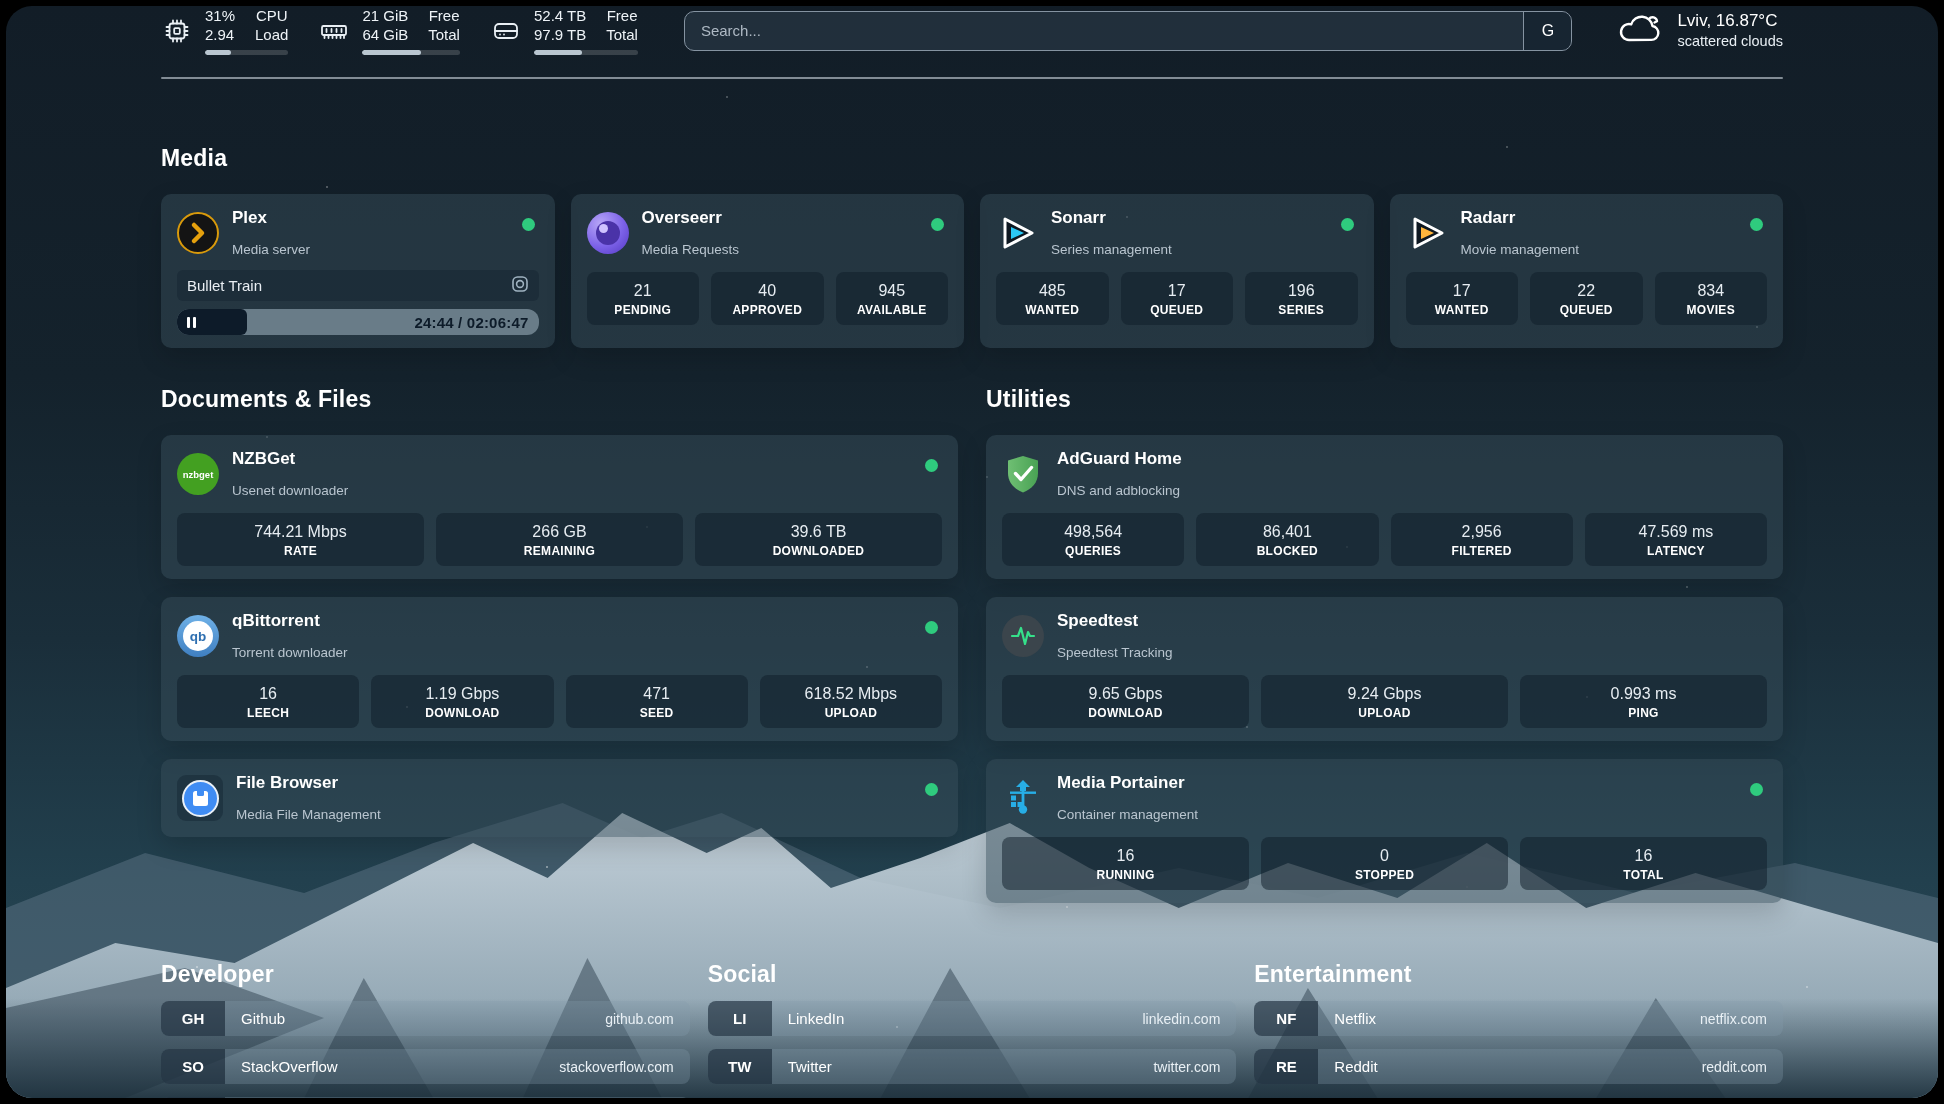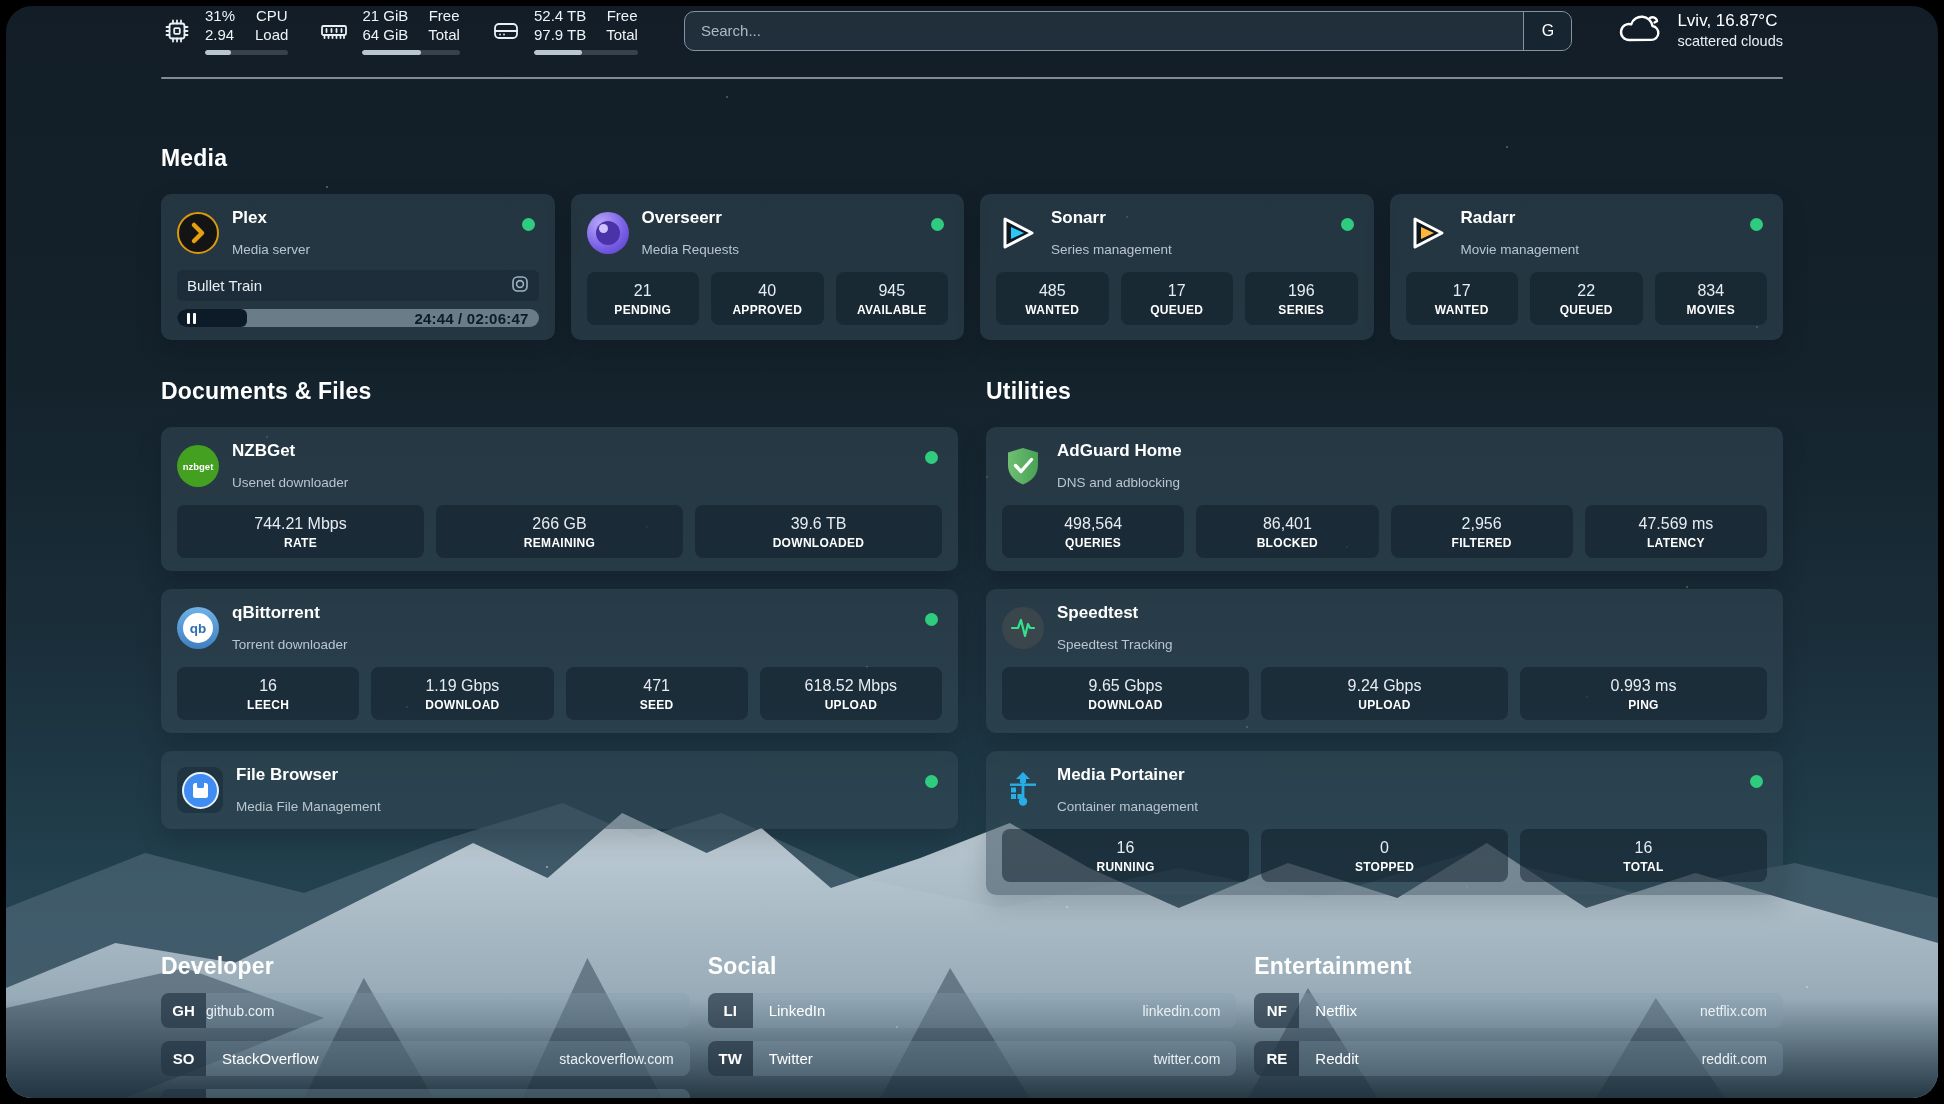--- a/index.html
+++ b/index.html
@@ -85,21 +85,21 @@
   .stat-value { font-size:16px; color:#e7edf2; line-height:21px; }
   .stat-label { font-size:12px; font-weight:700; color:#fff; margin-top:2px; letter-spacing:.3px; }
 
   
   .np-title {
     margin-top:11px; display:flex; align-items:center; justify-content:space-between;
     background:rgba(15,29,42,.35); border-radius:6px; padding:5px 10px;
     font-size:15px; color:#e9eef3;
   }
   .np-bar {
-    margin-top:8px; height:18px; border-radius:12px; position:relative;
+    margin-top:8px; height:26px; border-radius:12px; position:relative;
     background:rgba(163,182,195,.55); overflow:hidden;
   }
   .np-elapsed {
     position:absolute; left:0; top:0; bottom:0; background:#0d1b29;
     border-radius:6px; display:flex; align-items:center; padding-left:10px; gap:3px;
   }
   .pause-bar { width:3px; height:11px; background:#fff; border-radius:1px; }
   .np-time {
     position:absolute; right:10px; top:50%; transform:translateY(-50%);
     font-size:15px; font-weight:600; color:#0d1b29; letter-spacing:.2px;
@@ -124,21 +124,21 @@
   .floppy { width:15px; height:15px; background:#fff; border-radius:2.5px; position:relative; }
   .floppy::after { content:""; position:absolute; left:4px; top:0; width:7px; height:5px; background:#3f8cf3; border-radius:0 0 1.5px 1.5px; }
 
   
   .bookmarks { margin-top:58px; display:grid; grid-template-columns:1fr 1fr 1fr; gap:18px; align-items:start; }
   .bm-row {
     display:flex; align-items:stretch; height:35px; margin-top:13px;
     border-radius:8px; overflow:hidden; background:rgba(131,156,172,.30); cursor:pointer;
   }
   .bm-abbr {
-    width:45px; flex:0 0 auto; background:rgba(12,27,41,.55); color:#fff;
+    width:64px; flex:0 0 auto; background:rgba(12,27,41,.55); color:#fff;
     display:flex; align-items:center; justify-content:center; font-size:15px; font-weight:600;
   }
   .bm-name { flex:1; display:flex; align-items:center; padding-left:16px; font-size:15px; color:#fff; }
   .bm-url { display:flex; align-items:center; padding-right:16px; font-size:14px; color:#e9f0f5; }
 </style>
 </head>
 <body>
 
 <div class="screen">
   <div class="bg">
@@ -579,20 +579,21 @@
           </div>
         </div>
       </div>
     </div>
 
     <div class="bookmarks">
       <div>
         <div class="section-heading">Developer</div>
         <div class="bm-row">
           <span class="bm-abbr">GH</span>
+          <span class="bm-name">Github</span>
           <span class="bm-url">github.com</span>
         </div>
         <div class="bm-row">
           <span class="bm-abbr">SO</span>
           <span class="bm-name">StackOverflow</span>
           <span class="bm-url">stackoverflow.com</span>
         </div>
         <div class="bm-row">
           <span class="bm-abbr">DT</span>
           <span class="bm-name">DEV</span>

